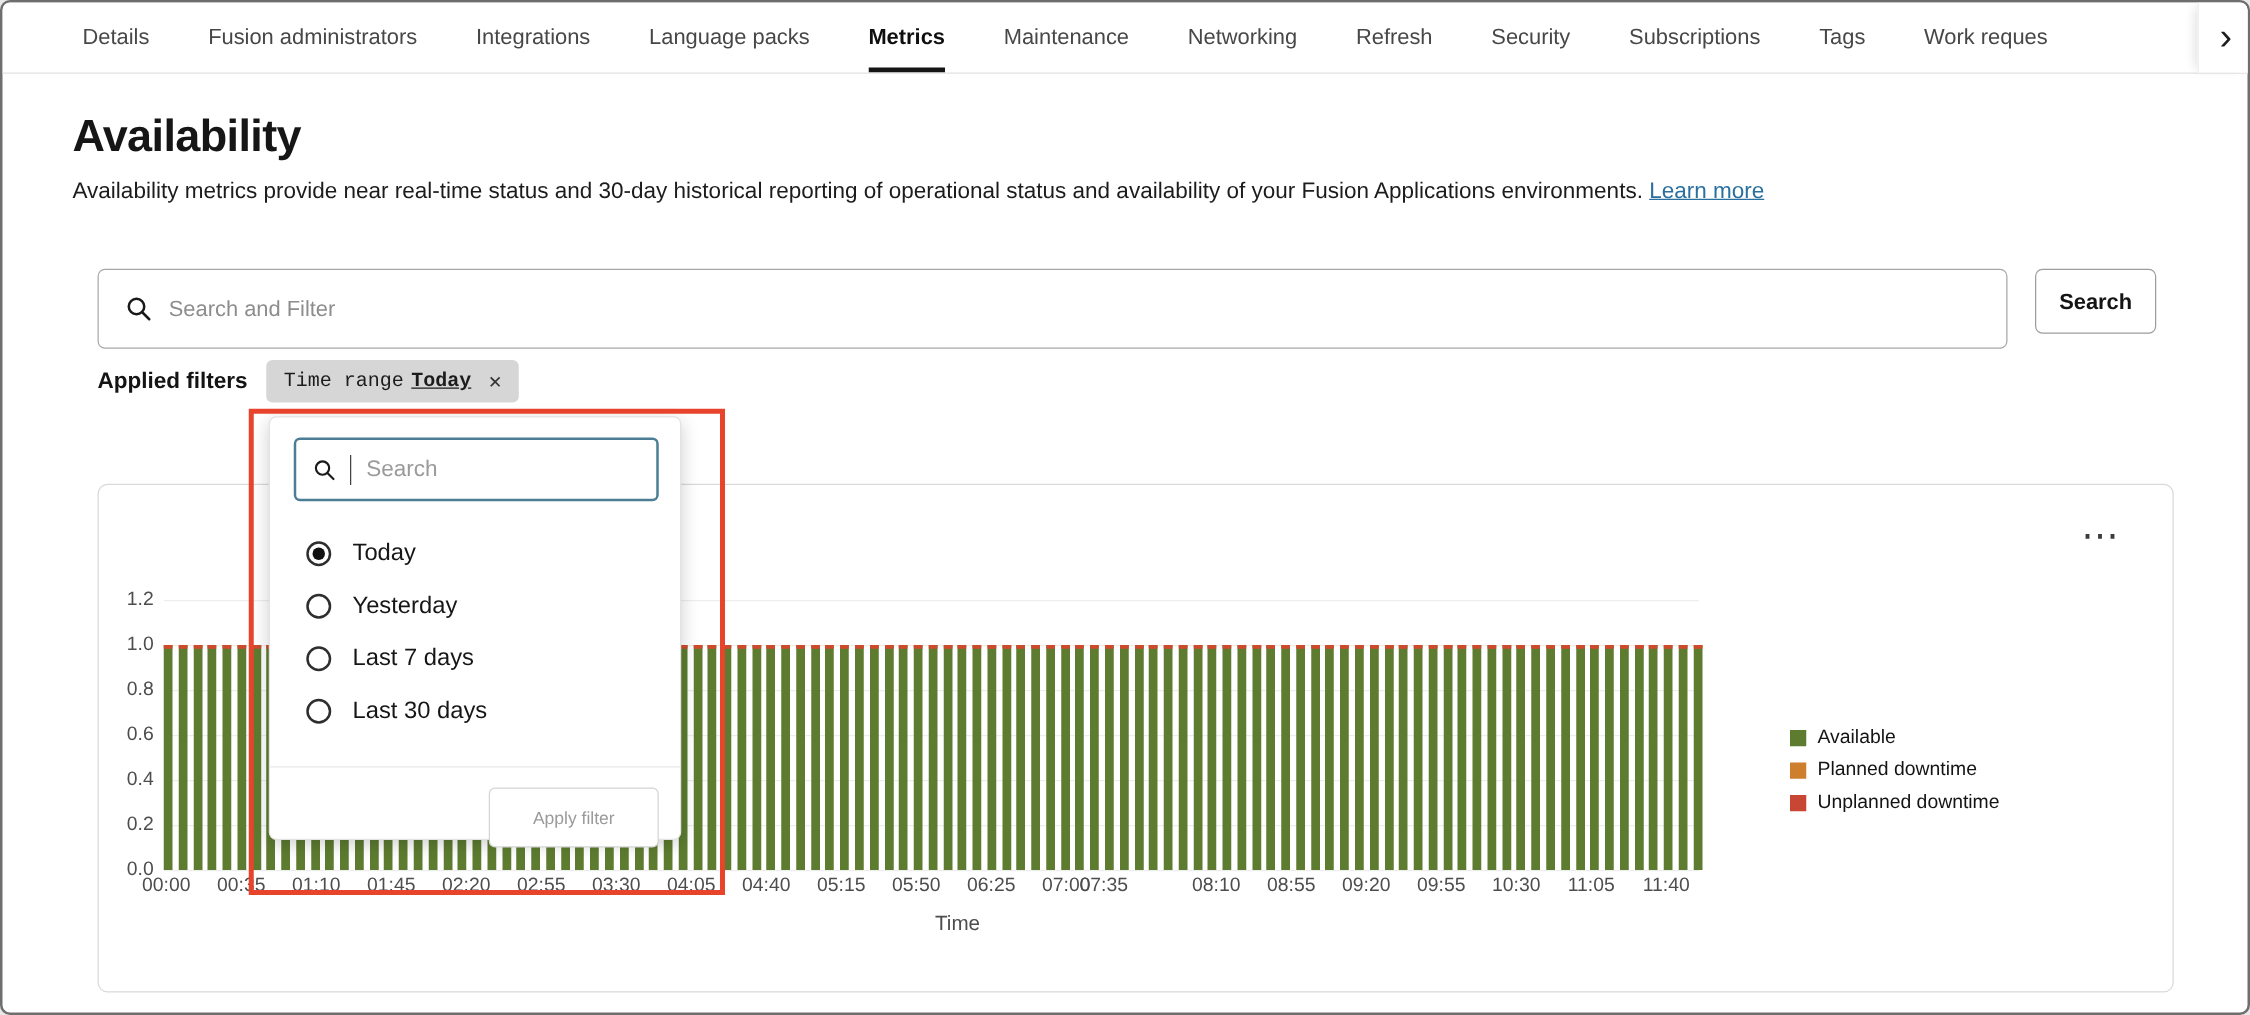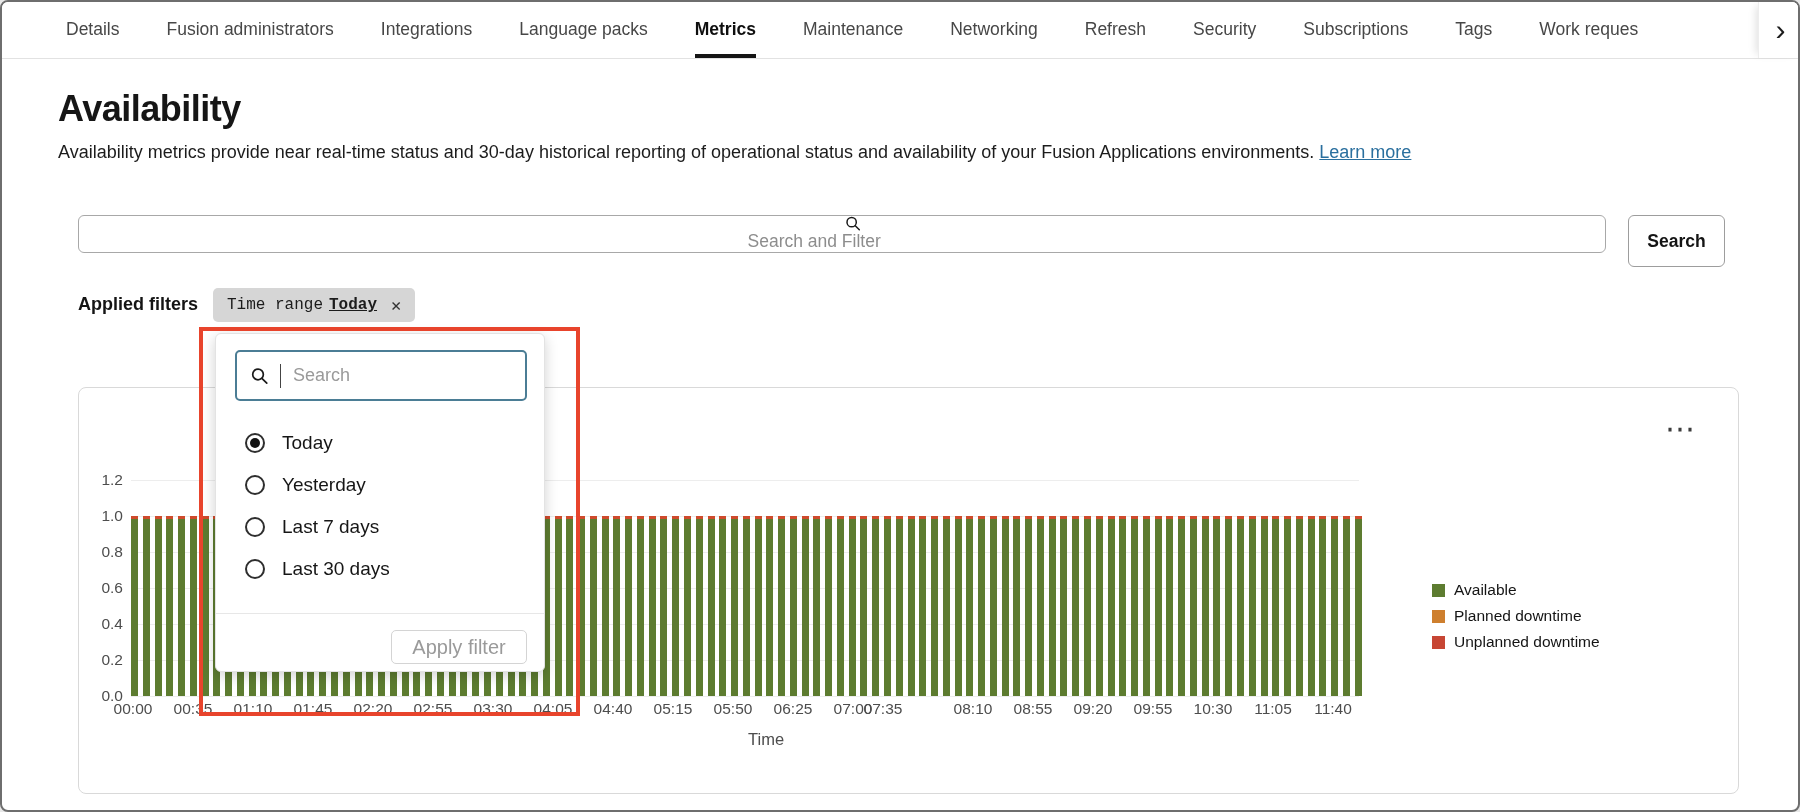--- a/index.html
+++ b/index.html
@@ -20,23 +20,23 @@
                   align-items:center; justify-content:center; font-size:30px; color:#1c1c1c;
                   box-shadow:-6px 0 8px -4px rgba(0,0,0,.12); cursor:pointer; }
 
   
   .page-title { position:absolute; left:56px; top:86px; font-size:36px; font-weight:700;
                 color:#161616; letter-spacing:-.5px; }
   .page-desc { position:absolute; left:56px; top:140px; font-size:18px; color:#1c1c1c; }
   .learn-more { color:#2a6f9e; text-decoration:underline; cursor:pointer; }
 
   
-  .search-box { position:absolute; left:76px; top:213px; width:1528px; height:38px;
+  .search-box { position:absolute; left:76px; top:213px; width:1528px; height:64px;
                 border:1px solid #a8a8a8; border-radius:6px; background:#fff;
-                display:flex; align-items:center; padding-left:22px;flex-direction:column; }
+                display:flex; align-items:center; padding-left:22px; }
   .search-box input { border:none; outline:none; flex:1; font-size:17.5px; color:#1c1c1c;
                       margin-left:14px; background:transparent; font-family:inherit; }
   .search-box input::placeholder { color:#8d8d8d; }
   .search-btn { position:absolute; left:1626px; top:213px; width:97px; height:52px;
                 background:#fff; border:1px solid #9d9d9d; border-radius:6px;
                 font-size:17.5px; font-weight:700; color:#141414; cursor:pointer;
                 font-family:inherit; }
 
   
   .applied-label { position:absolute; left:76px; top:292px; font-size:18px; font-weight:700;
@@ -64,23 +64,23 @@
   .dd-caret { width:1px; height:24px; background:#444; margin-left:12px; }
   .dd-options { position:absolute; left:0; top:88px; width:100%; }
   .dd-option { display:flex; align-items:center; padding:10px 0 10px 29px; gap:17px;
                cursor:pointer; }
   .radio { width:20px; height:20px; border:2px solid #2e2e2e; border-radius:50%;
            position:relative; flex:0 0 20px; background:#fff; }
   .radio.sel::after { content:""; position:absolute; left:3px; top:3px; width:10px;
                       height:10px; border-radius:50%; background:#111; }
   .dd-option span.lbl { font-size:19px; color:#161616; }
   .dd-divider { position:absolute; left:0; top:279px; width:100%; height:1px; background:#e7e7e7; }
-  .apply-btn { position:absolute; left:175px; top:296px; width:136px; height:34px;
+  .apply-btn { position:absolute; left:175px; top:296px; width:136px; height:48px;
                background:#fff; border:1px solid #d4d4d4; border-radius:5px;
-               font-size:20px; color:#9a9a9a; font-family:inherit; cursor:default; }
+               font-size:14px; color:#9a9a9a; font-family:inherit; cursor:default; }
 
   
   .chart-card { position:absolute; left:76px; top:385px; width:1661px; height:407px;
                 border:1px solid #d9d9d9; border-radius:8px; background:#fff; }
   .card-menu { position:absolute; right:42px; top:26px; font-size:30px; color:#3c3c3c;
                letter-spacing:1px; cursor:pointer; line-height:1; }
   .gridline { position:absolute; left:52px; width:1228px; height:1px; background:#ededed; }
   .ylabel { position:absolute; left:0; width:44px; text-align:right; font-size:15.5px;
             color:#4d4d4d; }
   .bars { position:absolute; left:52px; top:128px; width:1232px; height:180px;

